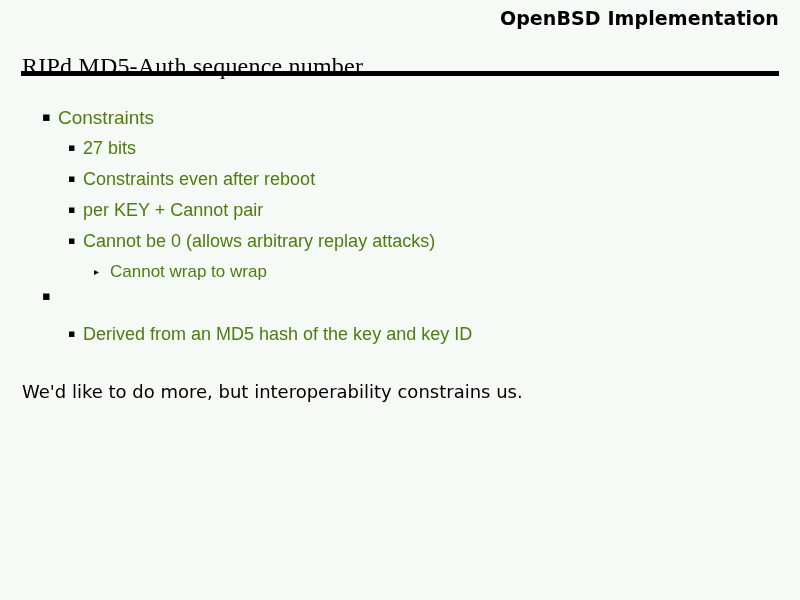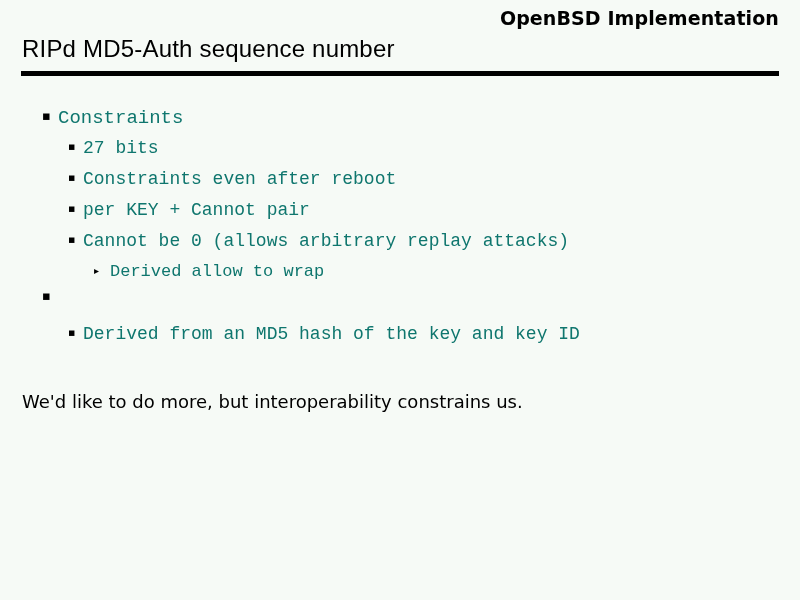--- a/index.html
+++ b/index.html
@@ -29,23 +29,23 @@
     right: 21px;
     font-family: "DejaVu Sans", sans-serif;
     font-size: 19px;
     font-weight: 700;
     letter-spacing: 0.1px;
     line-height: 24px;
     white-space: nowrap;
   }
   .slide-title {
     position: absolute;
-    top: 34px;
+    top: 51px;
     left: 22px;
-    font-family: Liberation Sans, sans-serif;
+    font-family: Liberation Serif, serif;
     font-size: 24px;
     font-weight: 400;
     line-height: 30px;
     letter-spacing: 0.2px;
     white-space: nowrap;
   }
   .title-rule {
     position: absolute;
     top: 71px;
     left: 21px;
@@ -68,22 +68,22 @@
     white-space: nowrap;
   }
   .bullet .marker {
     flex: 0 0 auto;
     display: inline-block;
     text-align: left;
     color: #000000;
   }
   .bullet .text {
     flex: 0 0 auto;
-    color: #0f766e;
-    font-family: Liberation Mono, monospace;
+    color: #4d7c0f;
+    font-family: Liberation Sans, sans-serif;
   }
 
   
   .lvl1 { padding-left: 42px; }
   .lvl1 .marker {
     width: 16px;
     font-size: 13px;
     line-height: 1;
     position: relative;
     top: -3px;
@@ -117,21 +117,21 @@
     top: -2px;
   }
   .lvl3 .text {
     font-size: 17px;
     line-height: 22px;
   }
 
   
   .closing {
     position: absolute;
-    top: 390px;
+    top: 380px;
     left: 22px;
     font-family: "DejaVu Sans", sans-serif;
     font-size: 18px;
     line-height: 24px;
     white-space: nowrap;
     color: #000000;
   }
 </style>
 </head>
 <body>
@@ -160,21 +160,21 @@
       <div class="bullet lvl2">
         <span class="marker">▪</span>
         <span class="text">per KEY + Cannot pair</span>
       </div>
       <div class="bullet lvl2">
         <span class="marker">▪</span>
         <span class="text">Cannot be 0 (allows arbitrary replay attacks)</span>
       </div>
       <div class="bullet lvl3">
         <span class="marker">▸</span>
-        <span class="text">Derived allow to wrap</span>
+        <span class="text">Cannot wrap to wrap</span>
       </div>
       <div class="bullet lvl1">
         <span class="marker">▪</span>
       </div>
       <div class="bullet lvl2">
         <span class="marker">▪</span>
         <span class="text">Derived from an MD5 hash of the key and key ID</span>
       </div>
     </div>
 

